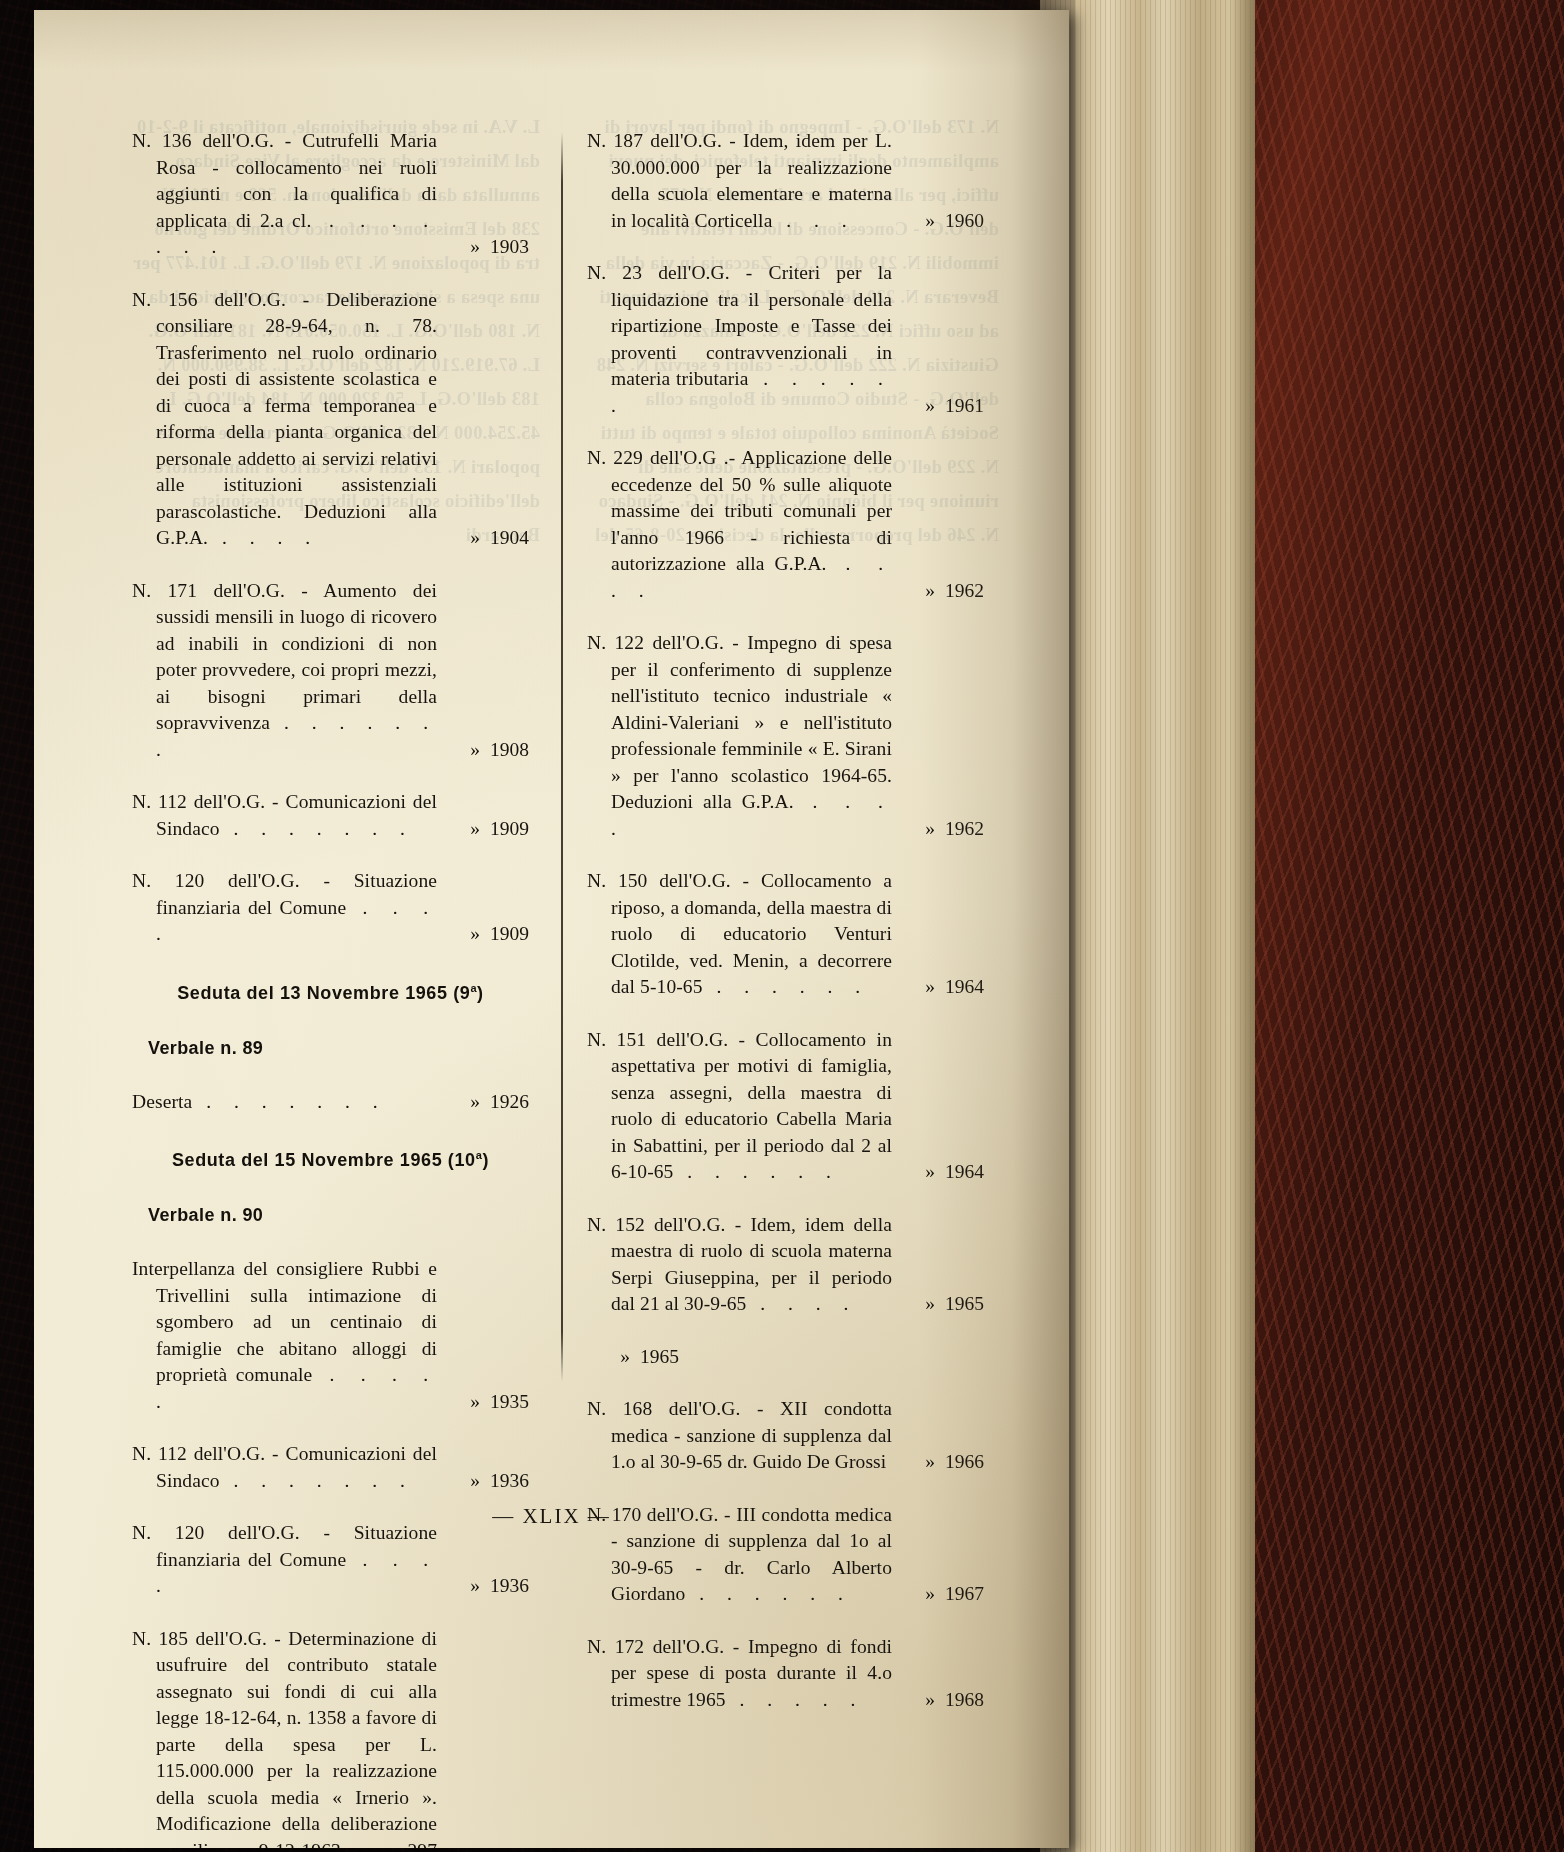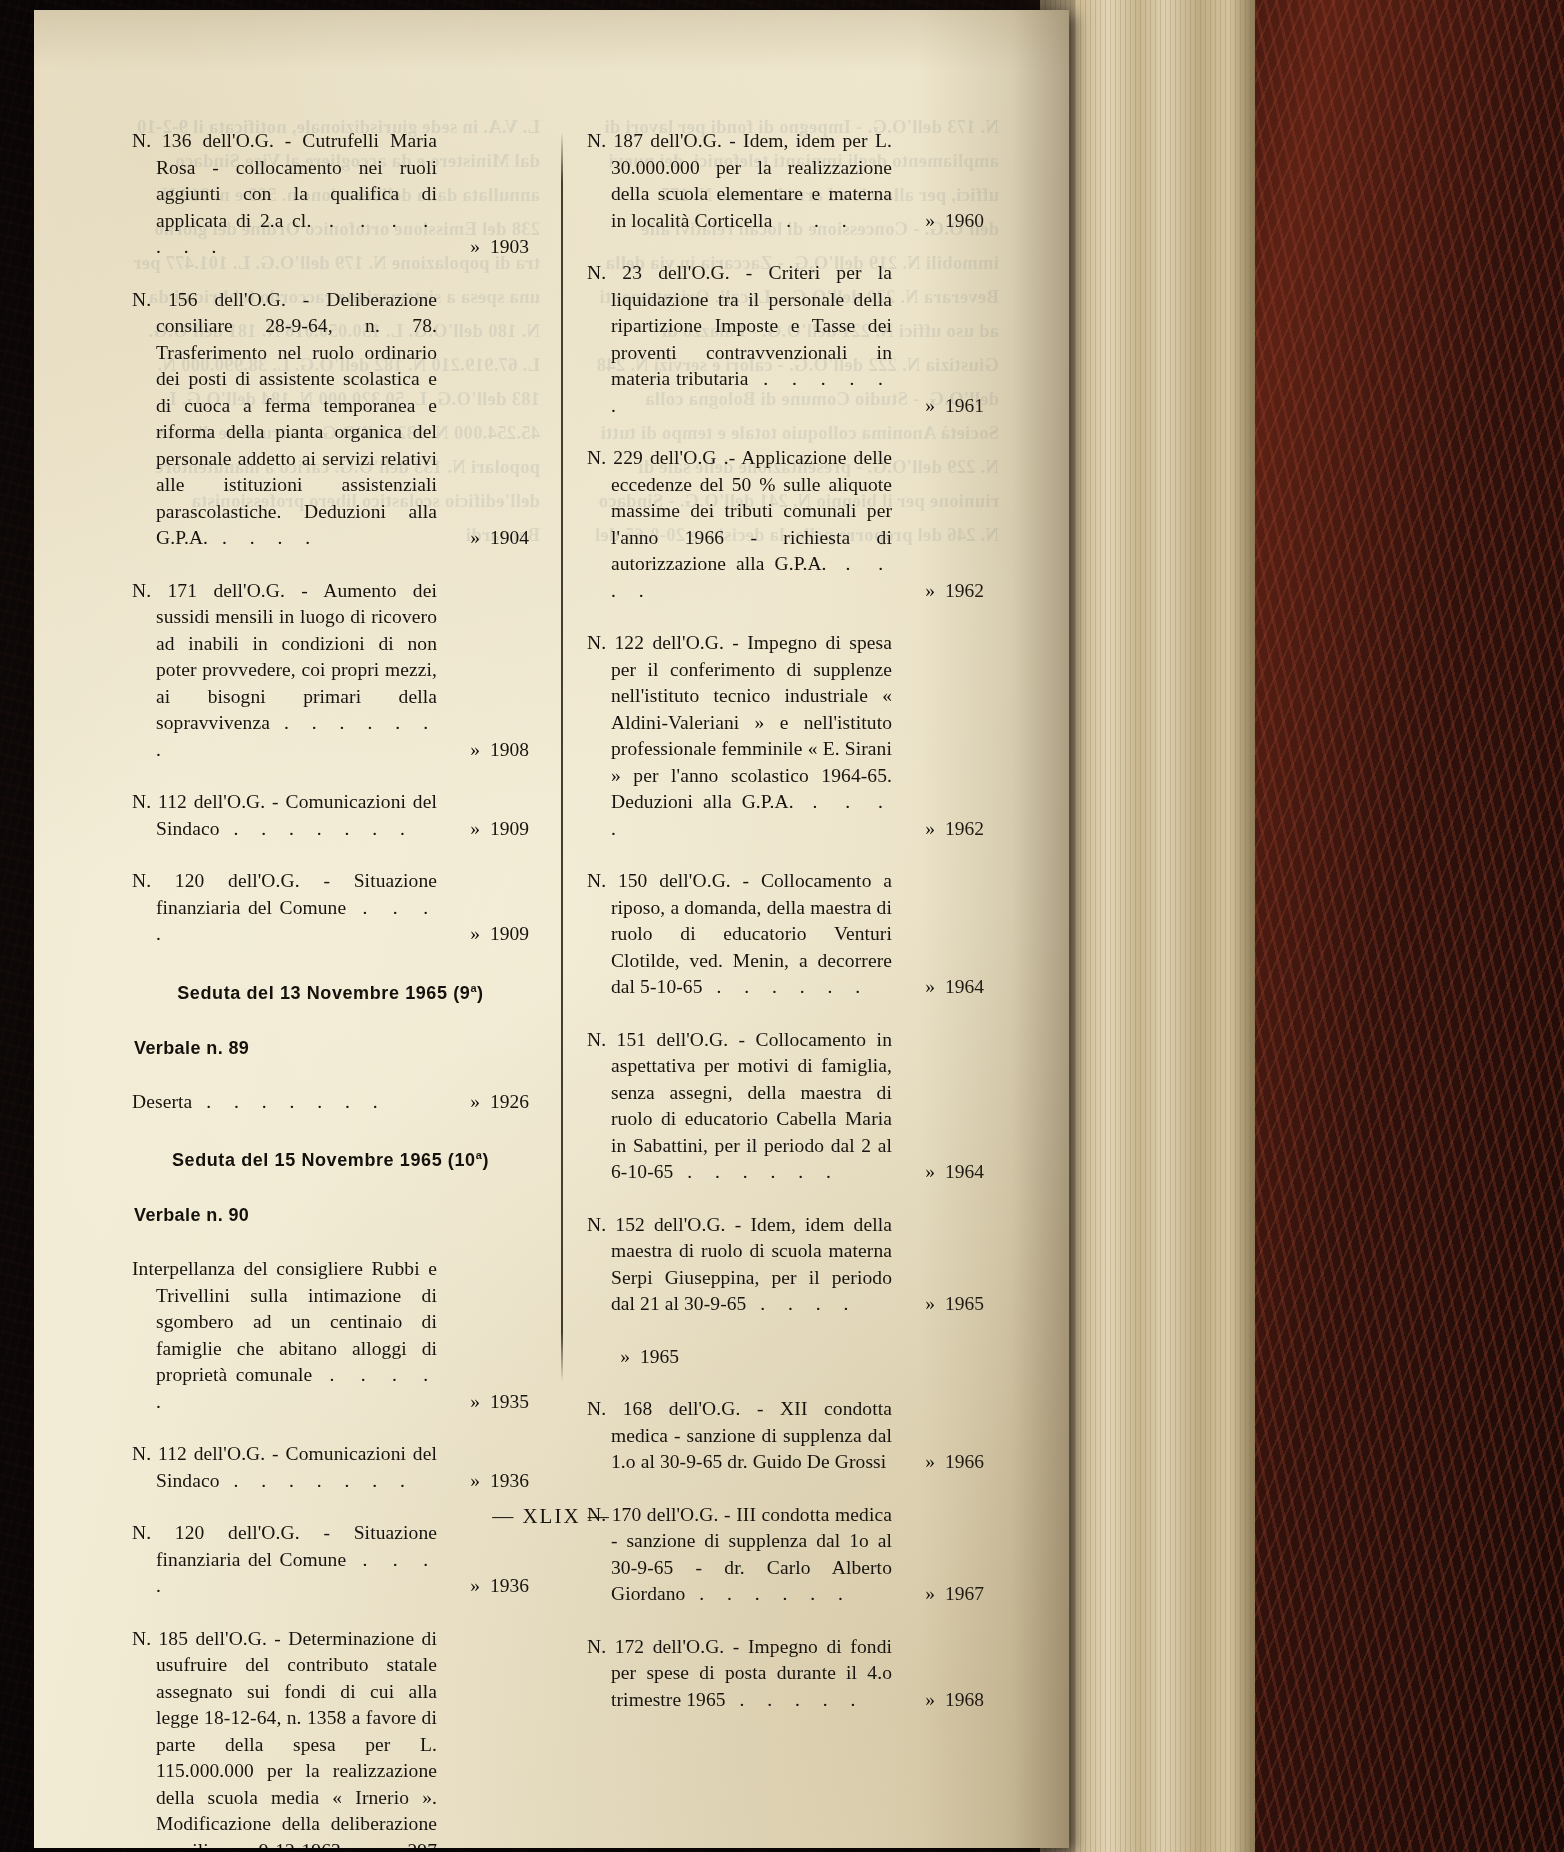--- a/index.html
+++ b/index.html
@@ -159,21 +159,21 @@
     margin: 34px 0 34px 0;
   }
   .seduta sup { font-size: 11px; vertical-align: super; }
 
   .verbale {
     font-family: "Liberation Sans", sans-serif;
     font-weight: bold;
     font-size: 18px;
     letter-spacing: .4px;
     color: #14110c;
-    margin: 0 0 30px 2px;
+    margin: 0 0 30px 16px;
   }
 
   .deserta {
     display: flex;
     align-items: flex-start;
     margin-bottom: 22px;
     font-size: 19.5px;
     line-height: 26.5px;
     color: #17130e;
   }

